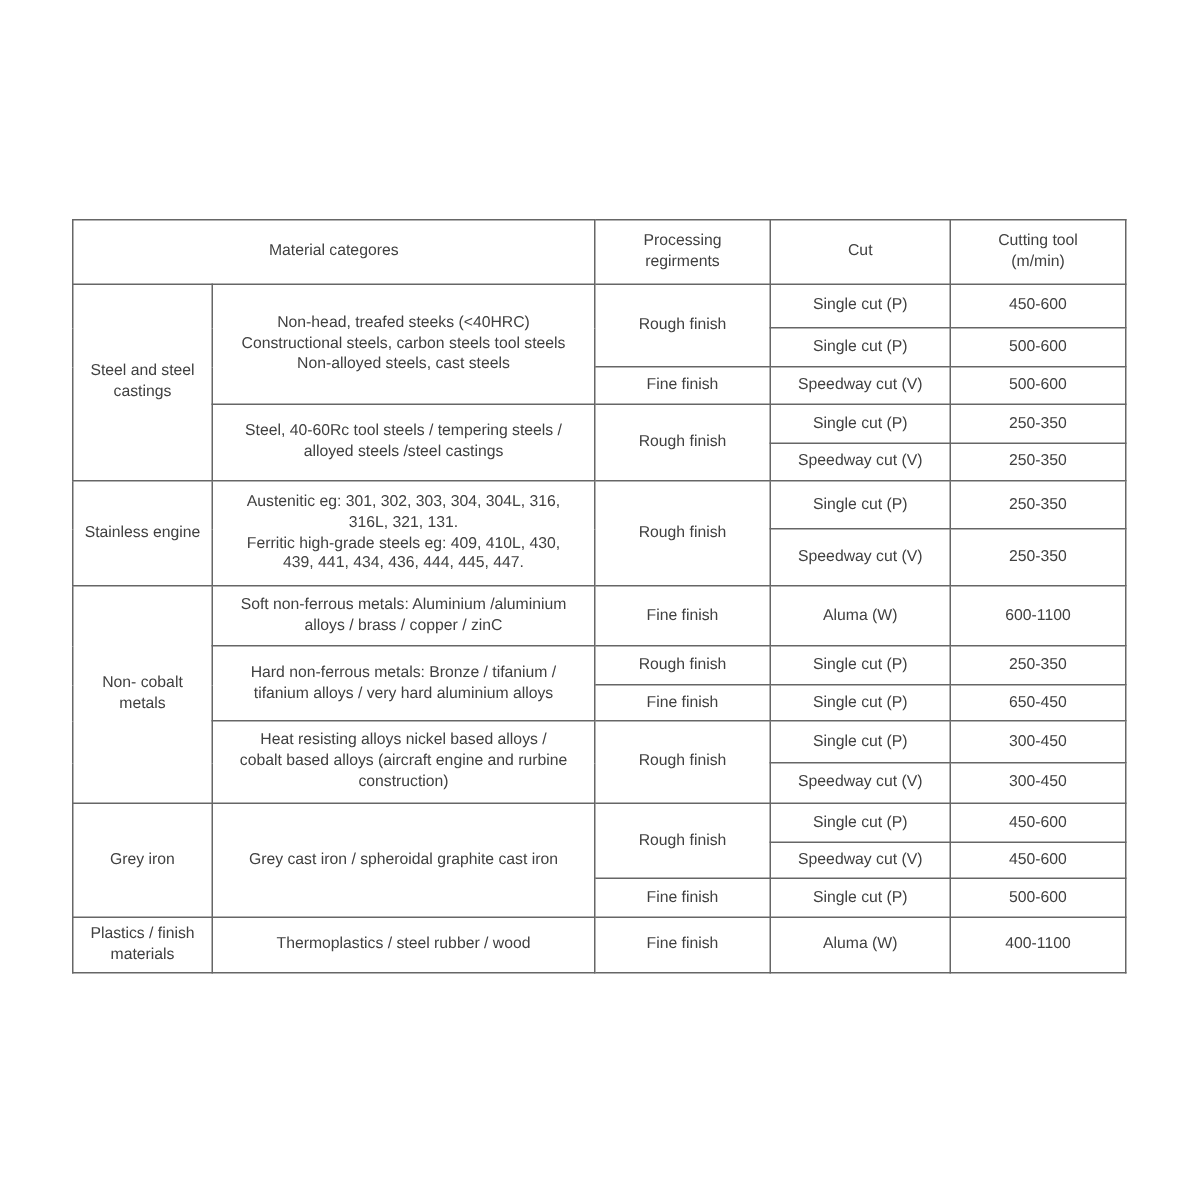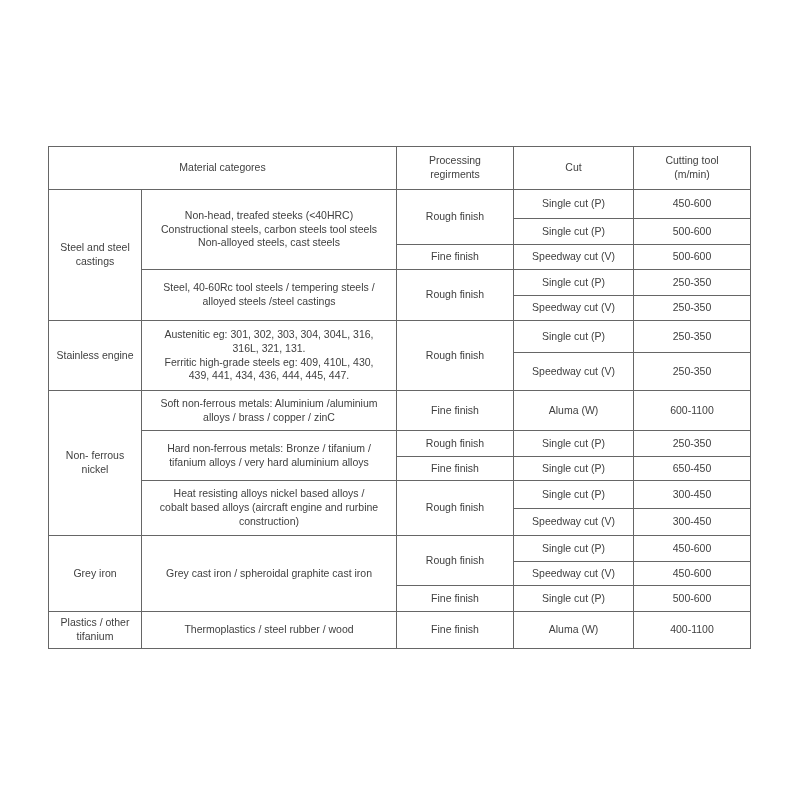--- a/index.html
+++ b/index.html
@@ -101,21 +101,21 @@
       <td rowspan="2">Rough finish</td>
       <td>Single cut (P)</td>
       <td>250-350</td>
     </tr>
     <tr style="height:38px">
       <td>Speedway cut (V)</td>
       <td>250-350</td>
     </tr>
 
     <tr style="height:40px">
-      <td rowspan="5">Non- ferrous nickel</td>
+      <td rowspan="5">Non- cobalt metals</td>
       <td>Soft non-ferrous metals: Aluminium /aluminium
 alloys / brass / copper / zinC</td>
       <td>Fine finish</td>
       <td>Aluma (W)</td>
       <td>600-1100</td>
     </tr>
     <tr style="height:26px">
       <td rowspan="2">Hard non-ferrous metals: Bronze / tifanium /
 tifanium alloys / very hard aluminium alloys</td>
       <td>Rough finish</td>
@@ -151,21 +151,21 @@
       <td>Speedway cut (V)</td>
       <td>450-600</td>
     </tr>
     <tr style="height:26px">
       <td>Fine finish</td>
       <td>Single cut (P)</td>
       <td>500-600</td>
     </tr>
 
     <tr style="height:37px">
-      <td>Plastics / other tifanium</td>
+      <td>Plastics / finish materials</td>
       <td>Thermoplastics / steel rubber / wood</td>
       <td>Fine finish</td>
       <td>Aluma (W)</td>
       <td>400-1100</td>
     </tr>
   </tbody>
     </table>
 </div>
 
 </body></html>

